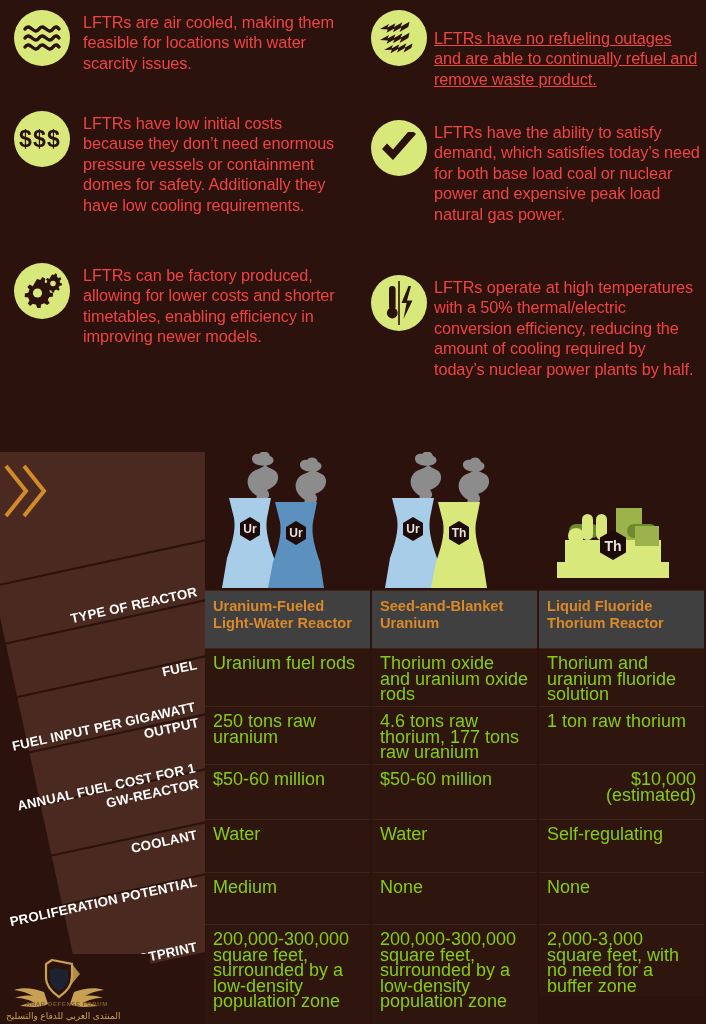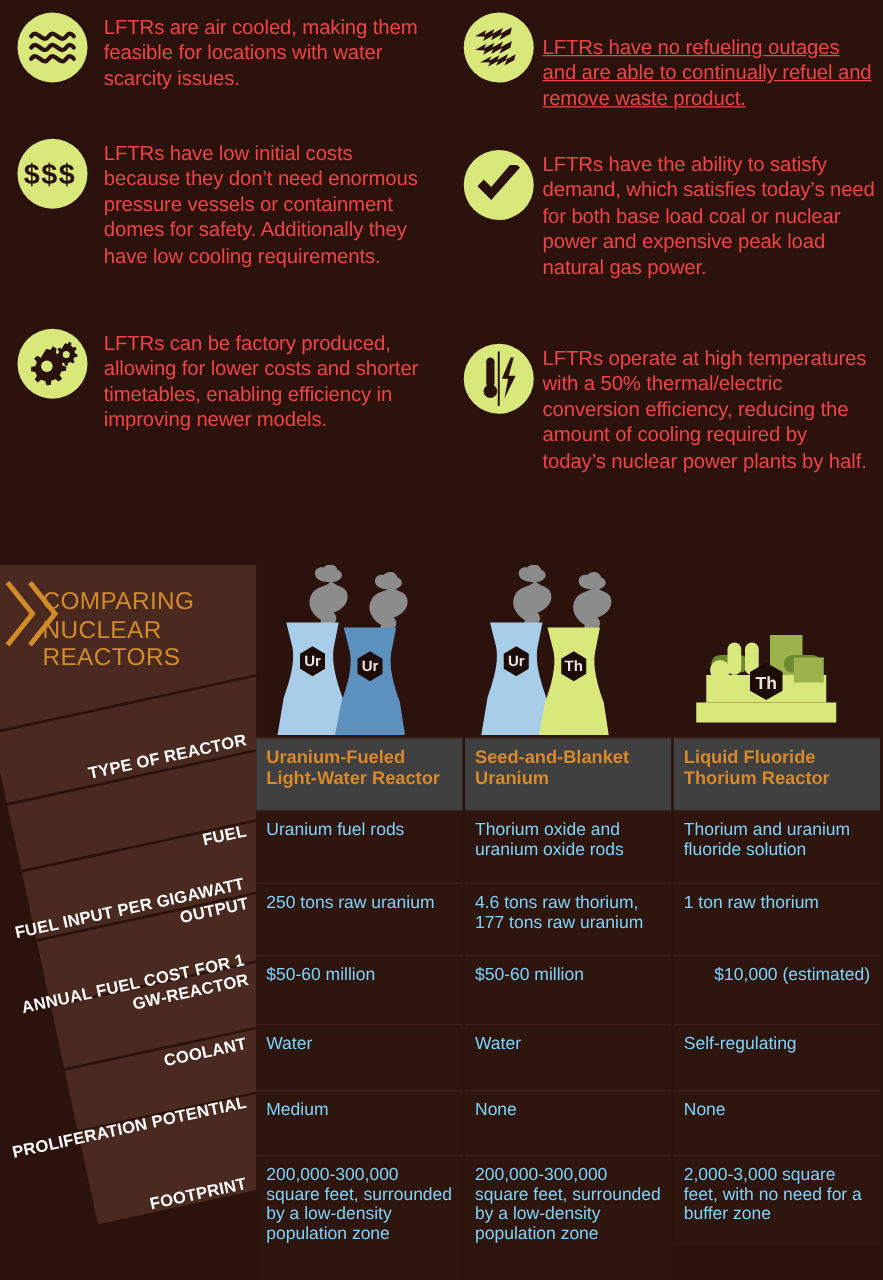--- a/index.html
+++ b/index.html
@@ -107,22 +107,22 @@
 
   .art{
     position:absolute;top:0;left:0;width:165px;height:138px;
   }
   .cell{
     position:absolute;left:0;width:165px;
     background:#2e150e;
     border-top:1.5px solid #3f2118;
     box-sizing:border-box;
     padding:7px 8px 4px 8px;
-    color:#7dd3fc;
-    font-size:14px;
+    color:#84cc16;
+    font-size:18px;
     line-height:15.6px;
   }
   .cell.header{
     color:#d9892a;
     font-weight:bold;
     font-size:14.6px;
     line-height:17.2px;
     background:#404040;
   }
   .vdiv{
@@ -259,21 +259,20 @@
     <div class="title-panel">
       <div class="title-bg"></div>
       <div class="chevrons">
         <svg width="46" height="62" viewBox="0 0 46 62">
           <g fill="none" stroke="#d38a28" stroke-width="4">
             <polyline points="2,6 22,31 2,56"></polyline>
             <polyline points="20,6 40,31 20,56"></polyline>
           </g>
         </svg>
       </div>
-      <div class="ctitle">COMPARING NUCLEAR REACTORS</div>
     </div>
 
     <div class="rowlabel" style="top:132px;">TYPE OF REACTOR</div>
     <div class="rowlabel" style="top:205px;">FUEL</div>
     <div class="rowlabel" style="top:247px;">FUEL INPUT PER GIGAWATT OUTPUT</div>
     <div class="rowlabel" style="top:308px;">ANNUAL FUEL COST FOR 1 GW-REACTOR</div>
     <div class="rowlabel" style="top:375px;">COOLANT</div>
     <div class="rowlabel" style="top:422px;">PROLIFERATION POTENTIAL</div>
     <div class="rowlabel" style="top:487px;">FOOTPRINT</div>
   </div>
@@ -356,13 +355,27 @@
       <div class="cell header" style="top:138px;height:58px;">Liquid Fluoride Thorium Reactor</div>
       <div class="cell" style="top:196px;height:58px;">Thorium and uranium fluoride solution</div>
       <div class="cell" style="top:254px;height:58px;">1 ton raw thorium</div>
       <div class="cell" style="top:312px;height:55px;text-align:right;">$10,000 (estimated)</div>
       <div class="cell" style="top:367px;height:53px;">Self-regulating</div>
       <div class="cell" style="top:420px;height:52px;">None</div>
       <div class="cell" style="top:472px;height:72px;">2,000-3,000 square feet, with no need for a buffer zone</div>
     </div>
   </div>
 
+  <div class="logo">
+    <div class="logo-bg"></div>
+    <svg width="150" height="60" viewBox="0 0 150 60" style="position:absolute;left:0;top:2px;">
+      <path d="M52 4 L72 8 L72 22 C72 32 63 38 59 41 C55 38 46 32 46 22 L46 8 Z" fill="none" stroke="#c8a052" stroke-width="2.2"></path>
+      <path d="M55 12 L68 14 L68 23 C68 29 62 33 59 35 C56 33 50 29 50 23 L50 14 Z" fill="#1c2330"></path>
+      <path d="M72 8 L80 18 L70 30 Z" fill="#c8a052" opacity="0.85"></path>
+      <g fill="#c8a052">
+        <path d="M44 36 c-10-4 -22-5 -30-2 c8 1 14 3 19 6 c-7-1 -13 0 -18 2 c8 0 15 2 20 5 c-6 0 -11 1 -15 3 c10 1 20 2 28 -2z"></path>
+        <path d="M74 36 c10-4 22-5 30-2 c-8 1 -14 3 -19 6 c7-1 13 0 18 2 c-8 0 -15 2 -20 5 c6 0 11 1 15 3 c-10 1 -20 2 -28 -2z"></path>
+      </g>
+    </svg>
+    <div class="logo-en">ARAB DEFENSE FORUM</div>
+    <div class="logo-arabic">المنتدى العربي للدفاع والتسليح</div>
+  </div>
 </div>
 
 </body></html>

